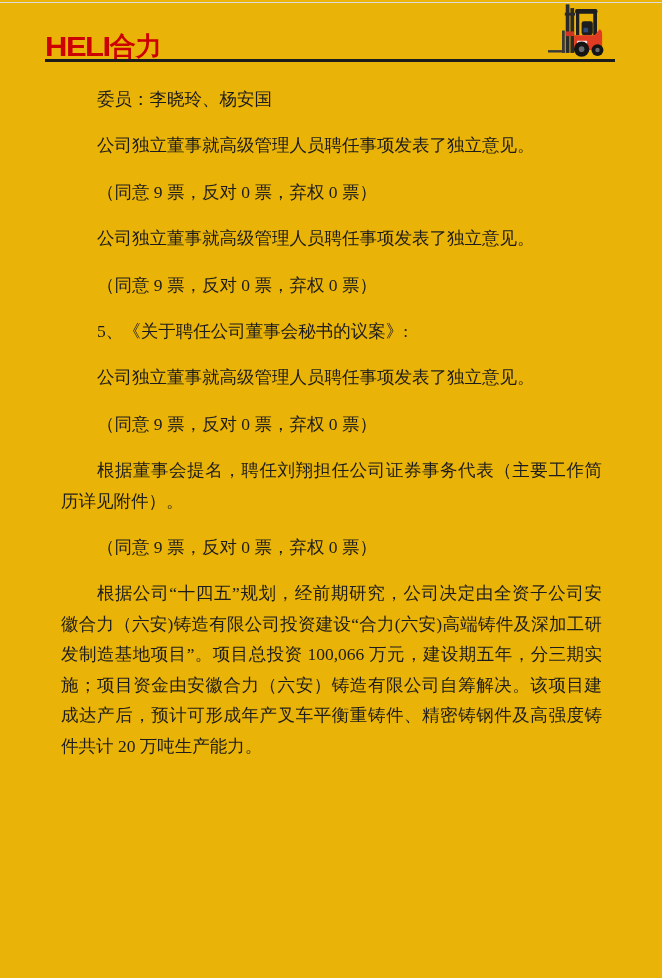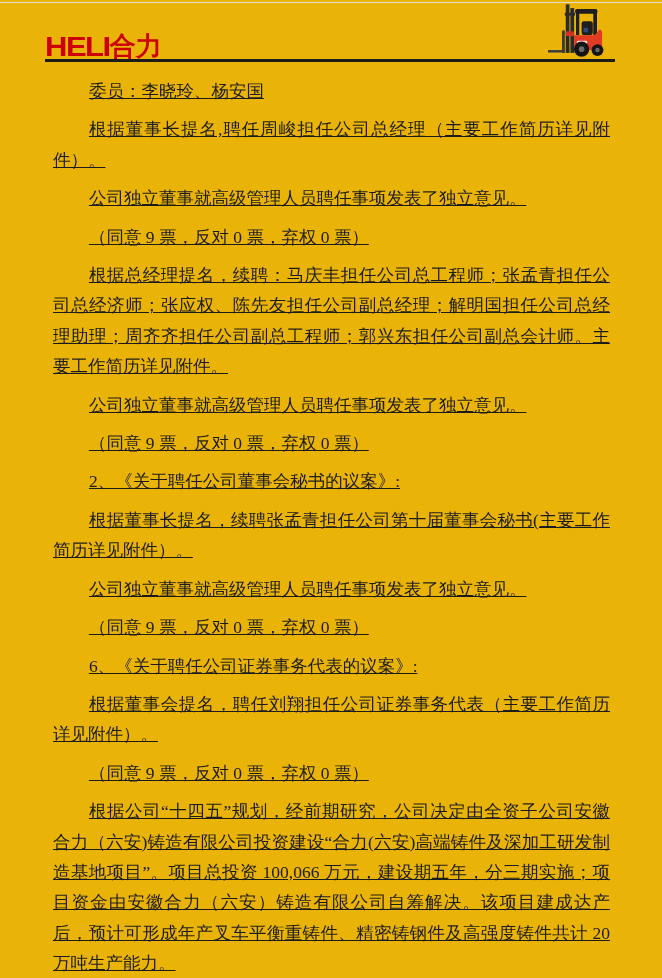--- a/index.html
+++ b/index.html
@@ -68,24 +68,23 @@
   .doc {
     position: absolute;
     left: 45px;
     right: 44px;
     top: 68px;
     font-size: 17.5px;
     line-height: 30.4px;
     text-align: justify;
   }
   .doc p.para {
-    margin: 8px;
+    margin: 16px;
     padding: 0;
     text-indent: 2.05em;
-    text-decoration: underline;
   }
 </style>
 </head>
 <body>
 
 <div class="page">
 
   <div class="top-edge"></div>
 
   <header>
@@ -119,29 +118,25 @@
         <circle cx="53" cy="51" r="6.4" fill="#141414"></circle>
         <circle cx="53" cy="51" r="2.4" fill="#6a6a6a"></circle>
       </svg>
     </div>
 
     <div class="header-rule"></div>
   </header>
 
   <main class="doc" id="doc-body">
       <p class="para normal">委员：李晓玲、杨安国</p>
-      <p class="para normal">根据董事长提名,聘任周峻担任公司总经理（主要工作简历详见附件）。</p>
       <p class="para normal">公司独立董事就高级管理人员聘任事项发表了独立意见。</p>
       <p class="para votes">（同意 9 票，反对 0 票，弃权 0 票）</p>
-      <p class="para normal">根据总经理提名，续聘：马庆丰担任公司总工程师；张孟青担任公司总经济师；张应权、陈先友担任公司副总经理；解明国担任公司总经理助理；周齐齐担任公司副总工程师；郭兴东担任公司副总会计师。主要工作简历详见附件。</p>
       <p class="para normal">公司独立董事就高级管理人员聘任事项发表了独立意见。</p>
       <p class="para votes">（同意 9 票，反对 0 票，弃权 0 票）</p>
-      <p class="para heading">2、《关于聘任公司董事会秘书的议案》:</p>
-      <p class="para normal">根据董事长提名，续聘张孟青担任公司第十届董事会秘书(主要工作简历详见附件）。</p>
+      <p class="para heading">5、《关于聘任公司董事会秘书的议案》:</p>
       <p class="para normal">公司独立董事就高级管理人员聘任事项发表了独立意见。</p>
       <p class="para votes">（同意 9 票，反对 0 票，弃权 0 票）</p>
-      <p class="para heading">6、《关于聘任公司证券事务代表的议案》:</p>
       <p class="para normal">根据董事会提名，聘任刘翔担任公司证券事务代表（主要工作简历详见附件）。</p>
       <p class="para votes">（同意 9 票，反对 0 票，弃权 0 票）</p>
       <p class="para normal">根据公司“十四五”规划，经前期研究，公司决定由全资子公司安徽合力（六安)铸造有限公司投资建设“合力(六安)高端铸件及深加工研发制造基地项目”。项目总投资 100,066 万元，建设期五年，分三期实施；项目资金由安徽合力（六安）铸造有限公司自筹解决。该项目建成达产后，预计可形成年产叉车平衡重铸件、精密铸钢件及高强度铸件共计 20 万吨生产能力。</p>
     </main>
 
 </div>
 
 </body></html>

